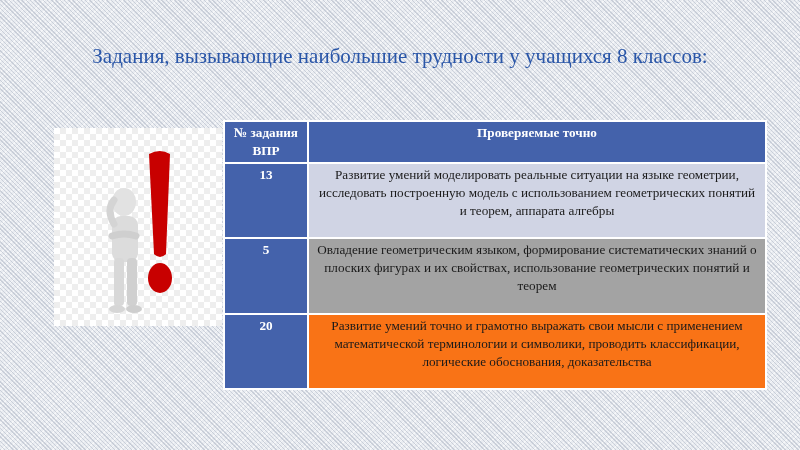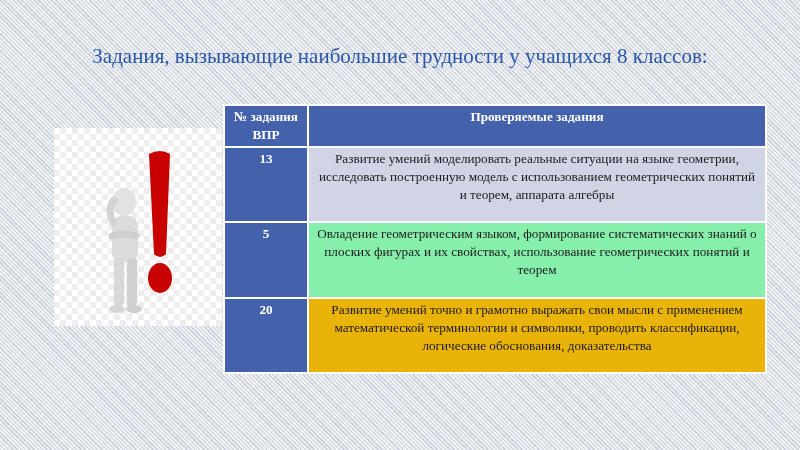--- a/index.html
+++ b/index.html
@@ -18,33 +18,33 @@
   .figure {
     position:absolute; left:54px; top:128px; width:168px; height:198px;
     background-color:#ffffff;
     background-image:
       linear-gradient(45deg, #eeeeee 25%, transparent 25%, transparent 75%, #eeeeee 75%),
       linear-gradient(45deg, #eeeeee 25%, transparent 25%, transparent 75%, #eeeeee 75%);
     background-size:12px 12px; background-position:0 0, 6px 6px;
   }
   .figure svg { position:absolute; left:0; top:0; }
   table {
-    position:absolute; left:223px; top:104px; width:544px;
+    position:absolute; left:223px; top:120px; width:544px;
     border-collapse:collapse; table-layout:fixed;
   }
   td, th {
     border:2px solid #ffffff; vertical-align:top; text-align:center;
     font-size:13.2px; line-height:18px; padding:2px 6px;
   }
   th { background:#4462ab; color:#ffffff; font-weight:bold; height:34px; }
   td.num { background:#4462ab; color:#ffffff; font-weight:bold; }
   td.txt { color:#1a1a1a;margin-left:40px; }
   tr.r1 td.txt { background:#d0d4e4; height:69px; }
-  tr.r2 td.txt { background:#86efac; height:70px; }
-  tr.r3 td.txt { background:#eab308; height:69px; }
+  tr.r2 td.txt { background:#a3a3a3; height:70px; }
+  tr.r3 td.txt { background:#f97316; height:69px; }
 </style>
 </head>
 <body>
 
 <div class="title">Задания, вызывающие наибольшие трудности у учащихся 8 классов:</div>
 
 <div class="figure">
   <svg width="168" height="198" viewBox="0 0 168 198">
 
     <path d="M95 26 Q106 20 116 26 L112 126 Q106 132 100 126 Z" fill="#c80000"></path>
@@ -62,21 +62,21 @@
 </div>
 
 <table>
   <colgroup>
       <col style="width:84px">
       <col>
     </colgroup>
   <tbody>
       <tr>
     <th>№ задания ВПР</th>
-    <th>Проверяемые задания</th>
+    <th>Проверяемые точно</th>
   </tr>
   <tr class="r1">
     <td class="num">13</td>
     <td class="txt">Развитие умений моделировать реальные ситуации на языке геометрии, исследовать построенную модель с использованием геометрических понятий и теорем, аппарата алгебры</td>
   </tr>
   <tr class="r2">
     <td class="num">5</td>
     <td class="txt">Овладение геометрическим языком, формирование систематических знаний о плоских фигурах и их свойствах, использование геометрических понятий и теорем</td>
   </tr>
   <tr class="r3">

